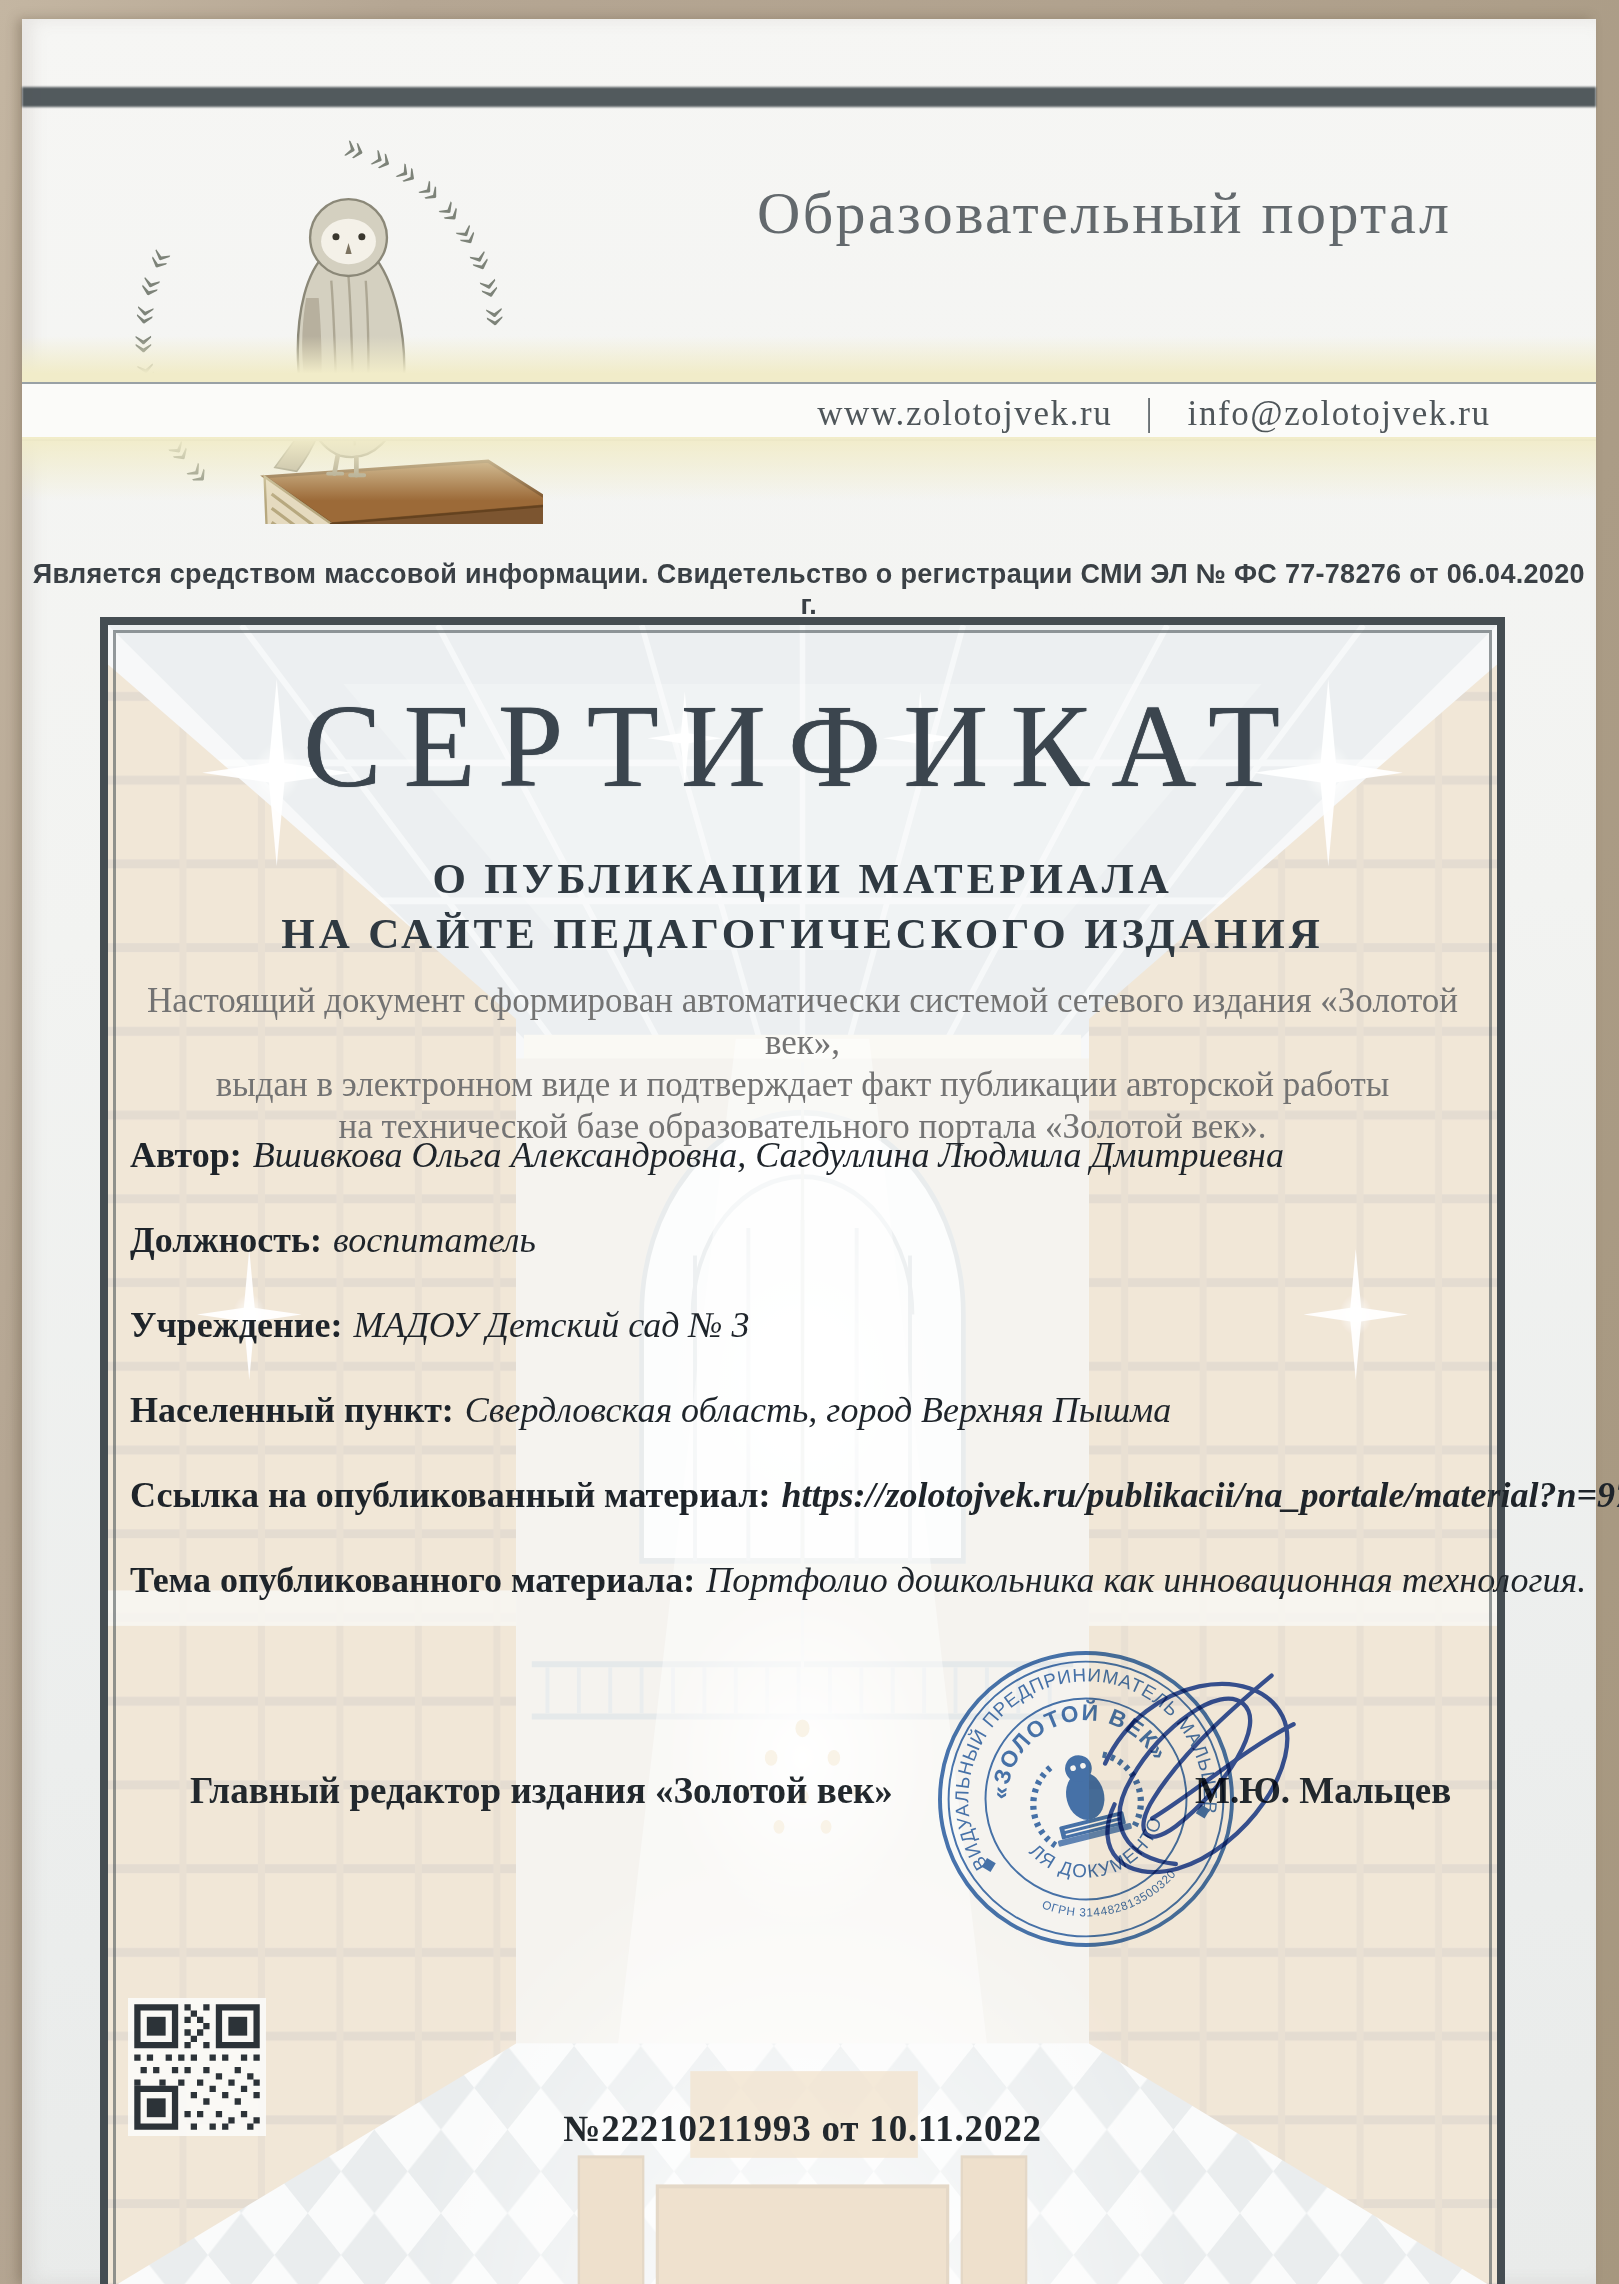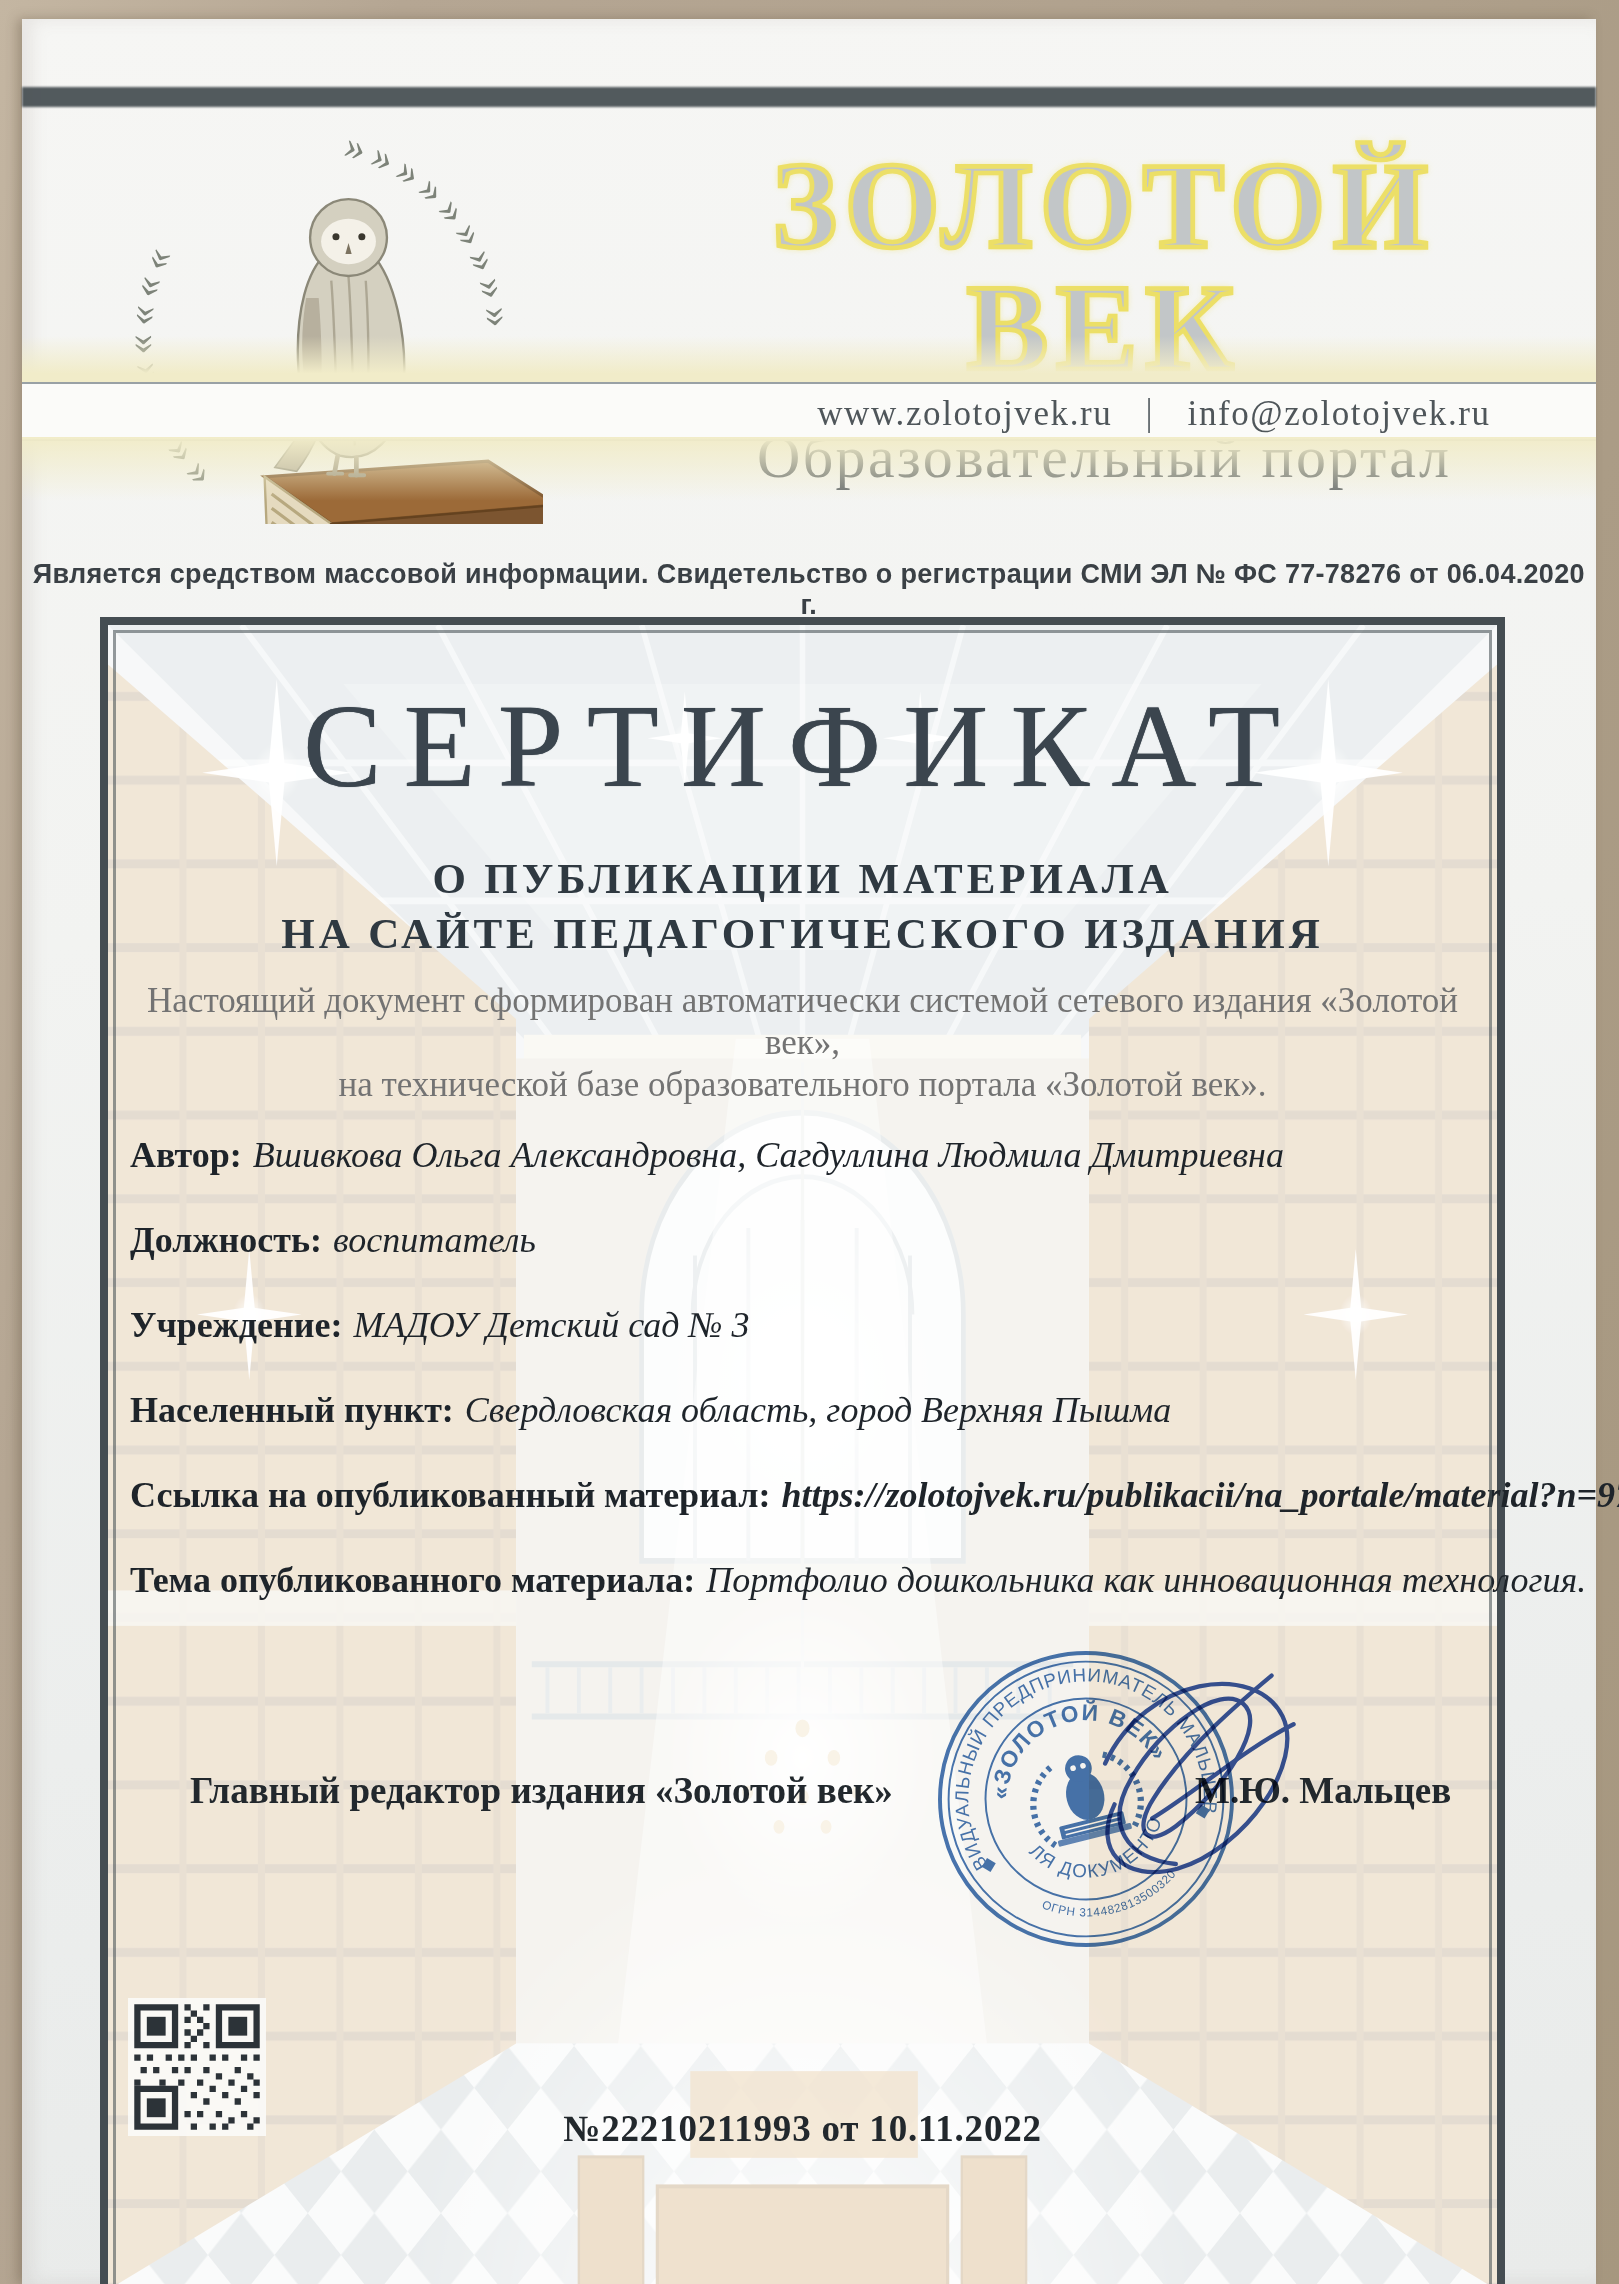--- a/index.html
+++ b/index.html
@@ -127,21 +127,20 @@
         <ellipse cx="322" cy="170" rx="35" ry="29" fill="#f4f1e8"></ellipse>
         <circle cx="306" cy="164" r="4.5" fill="#3a372e"></circle>
         <circle cx="339" cy="164" r="4.5" fill="#3a372e"></circle>
         <path d="M322,172 L318,186 L326,186 Z" fill="#7c7360"></path>
         <path d="M308,444 L304,466 M332,446 L332,468" stroke="#9a927e" stroke-width="6" stroke-linecap="round"></path>
         <path d="M296,466 h18 M324,468 h18" stroke="#9a927e" stroke-width="5" stroke-linecap="round"></path>
       </g>
     </svg>
 
     <div class="brand">
-      <div class="brand-title">ЗОЛОТОЙ ВЕК</div>
       <div class="brand-sub">Образовательный портал</div>
     </div>
 
     <div class="band band1"></div>
     <div class="url-strip">
       <div class="url-line">
         <span>www.zolotojvek.ru</span>
         <span class="url-div">|</span>
         <span>info@zolotojvek.ru</span>
       </div>
@@ -249,20 +248,21 @@
         <rect width="1770" height="1947" fill="#ffffff" opacity=".70"></rect>
         <rect y="1700" width="1770" height="247" fill="#ffffff" opacity=".25"></rect>
       </svg>
 
       <div class="txt cert-title">СЕРТИФИКАТ</div>
       <div class="txt cert-sub1">О ПУБЛИКАЦИИ МАТЕРИАЛА</div>
       <div class="txt cert-sub2">НА САЙТЕ ПЕДАГОГИЧЕСКОГО ИЗДАНИЯ</div>
 
       <div class="txt cert-desc">
         <div>Настоящий документ сформирован автоматически системой сетевого издания «Золотой век»,</div>
+        <div>выдан в электронном виде и подтверждает факт публикации авторской работы</div>
         <div>на технической базе образовательного портала «Золотой век».</div>
       </div>
 
       <div class="txt fields">
         <div class="field-row">
           <span class="field-label">Автор:</span><span class="field-value">Вшивкова Ольга Александровна, Сагдуллина Людмила Дмитриевна</span>
         </div>
         <div class="field-row">
           <span class="field-label">Должность:</span><span class="field-value">воспитатель</span>
         </div>

